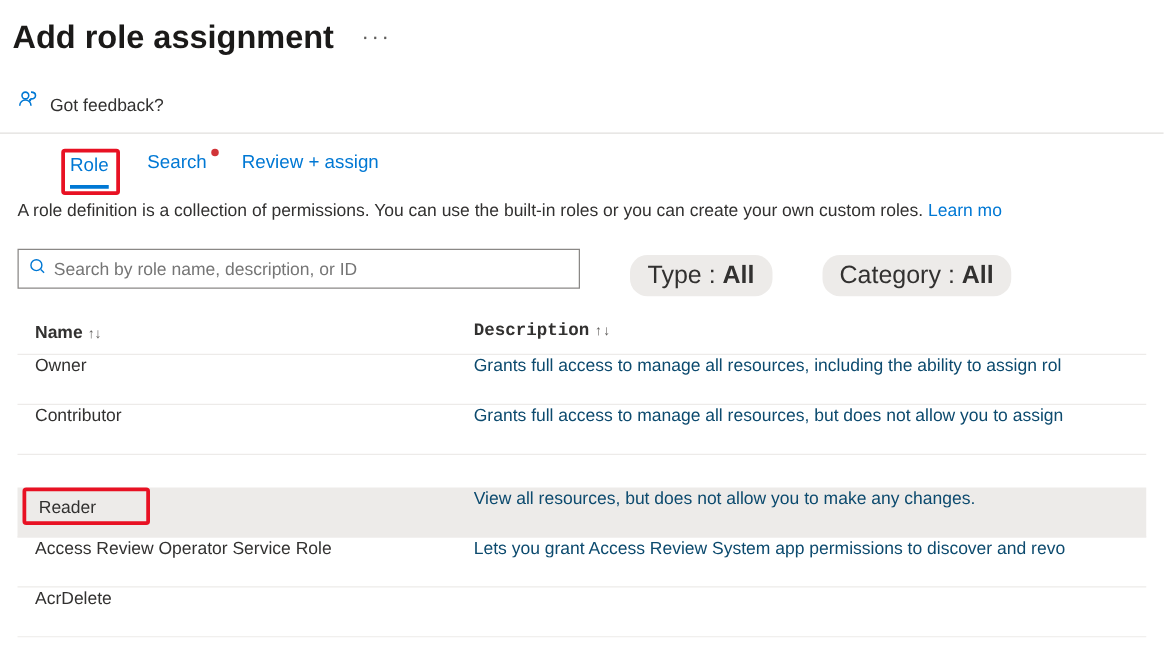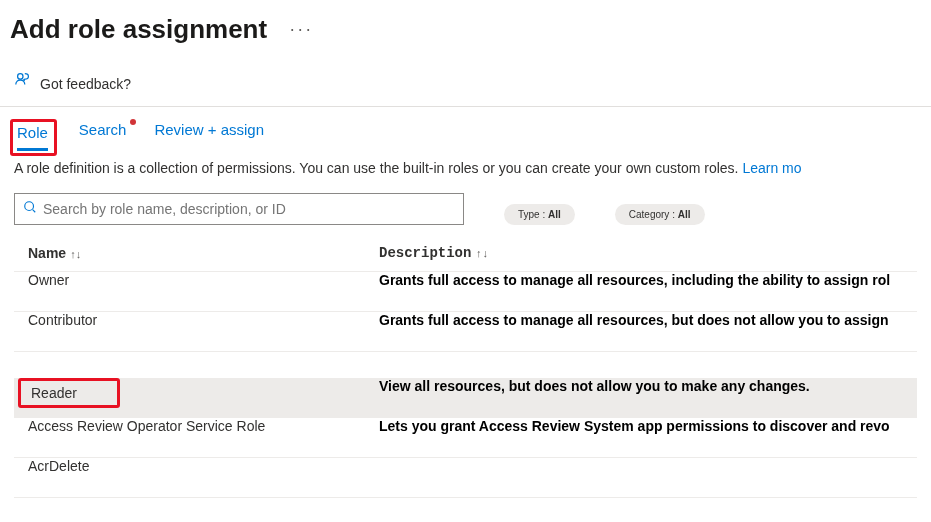--- a/index.html
+++ b/index.html
@@ -4,42 +4,42 @@
 <style>
 * { box-sizing: border-box; margin: 0; padding: 0; }
 body { font-family: "Segoe UI", Arial, sans-serif; font-size: 14px; color: #323130; background: #fff; width: 931px; overflow: hidden; }
 .header { display: flex; align-items: center; padding: 14px 10px 8px 10px; gap: 18px; }
 .header h1 { font-size: 26px; font-weight: 600; color: #1b1a19; }
 .more-btn { font-size: 18px; color: #605e5c; letter-spacing: 2px; cursor: pointer; padding: 4px; }
 .feedback { display: flex; align-items: flex-end; gap: 8px; padding: 18px 14px 14px 14px; }
 .feedback svg { width: 18px; height: 18px; }
 .feedback-text { color: #323130; }
 .divider { height: 1px; background: #e1dfdd; margin: 0; }
-.tabs { display: flex; gap: 28px; padding: 14px 14px 0 14px; }
+.tabs { display: flex; gap: 28px; padding: 14px 14px 0 14px; margin-left: 39px; }
 .tab { position: relative; font-size: 15px; color: #0078d4; cursor: pointer; padding-bottom: 10px; }
 .tab.active { font-weight: 400; }
 .tab.active::after { content: ""; position: absolute; left: 0; right: 0; bottom: 0; height: 3px; background: #0078d4; }
 .tab .dot { position: absolute; top: -2px; right: -10px; width: 6px; height: 6px; background: #d13438; border-radius: 50%; }
 .highlight-red { border: 3px solid #e81123; border-radius: 3px; padding: 2px 6px 8px 4px; margin: -2px -6px -8px -4px; display: inline-block; }
 .desc { padding: 12px 14px; font-size: 14px; color: #323130; }
 .desc .link { color: #0078d4; cursor: pointer; }
 .filters { display: flex; align-items: center; gap: 40px; padding: 4px 14px 10px 14px; }
 .search-box { display: flex; align-items: center; border: 1px solid #8a8886; width: 450px; height: 32px; padding: 0 8px; gap: 6px; }
 .search-box svg { width: 14px; height: 14px; flex-shrink: 0; }
 .search-box input { border: none; outline: none; font-size: 14px; width: 100%; color: #be185d; font-family: inherit; }
-.pill { background: #edebe9; border-radius: 14px; padding: 5px 14px; font-size: 10px; cursor: pointer; white-space: nowrap; margin-top: 12px; }
+.pill { background: #edebe9; border-radius: 14px; padding: 5px 14px; font-size: 20px; cursor: pointer; white-space: nowrap; margin-top: 12px; }
 .pill b { font-weight: 700; }
 .table-wrap { padding: 0 14px; }
 .thead { display: flex; padding: 10px 0; font-weight: 600; font-size: 14px; border-bottom: 1px solid #edebe9; }
 .col-name { width: 365px; padding-left: 14px; }
 .col-desc { flex: 1; font-family: Liberation Mono, monospace; }
 .sort-ico { font-size: 11px; color: #605e5c; margin-left: 4px; }
 .row { display: flex; align-items: flex-start; height: 40px; border-bottom: 1px solid #edebe9; cursor: pointer; }
 .row .cell-name { width: 365px; padding-left: 14px; }
-.row .cell-desc { flex: 1; color: #000000; white-space: nowrap; overflow: hidden; font-weight: bold; }
+.row .cell-desc { flex: 1; color: #0c4a6e; white-space: nowrap; overflow: hidden; }
 .row.selected { background: #edebe9; margin-top: 26px; }
 .name-highlight { border: 3px solid #e81123; border-radius: 3px; padding: 4px 40px 4px 10px; margin-left: -10px; display: inline-block; }
 </style>
 </head>
 <body>
 
 <div class="header">
   <h1>Add role assignment</h1>
   <span class="more-btn">···</span>
 </div>

